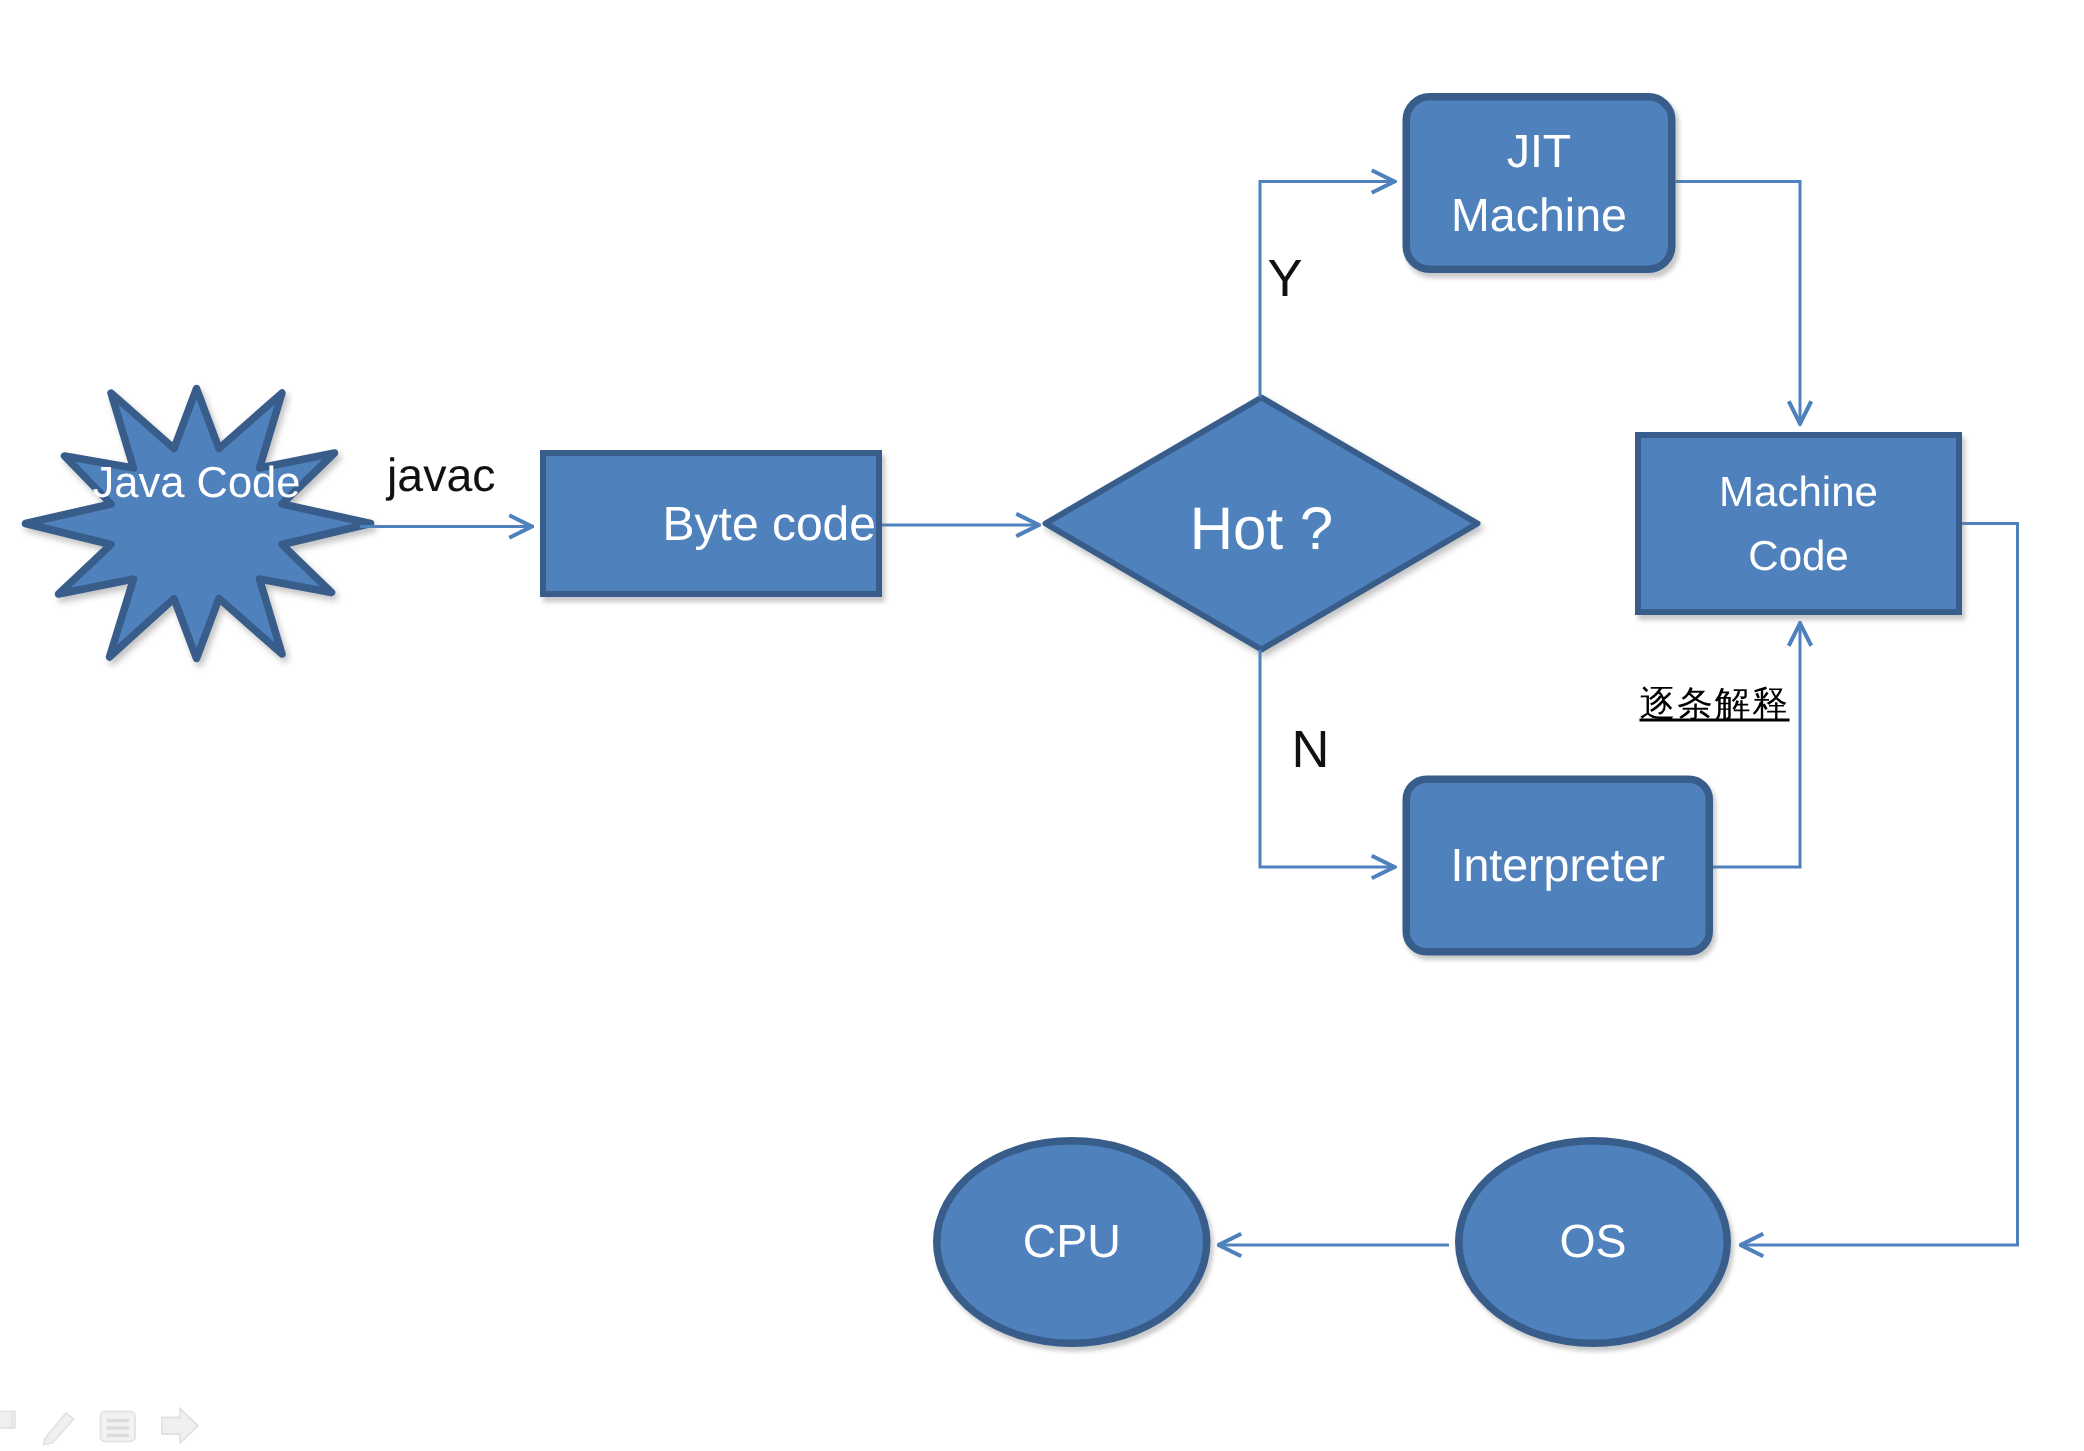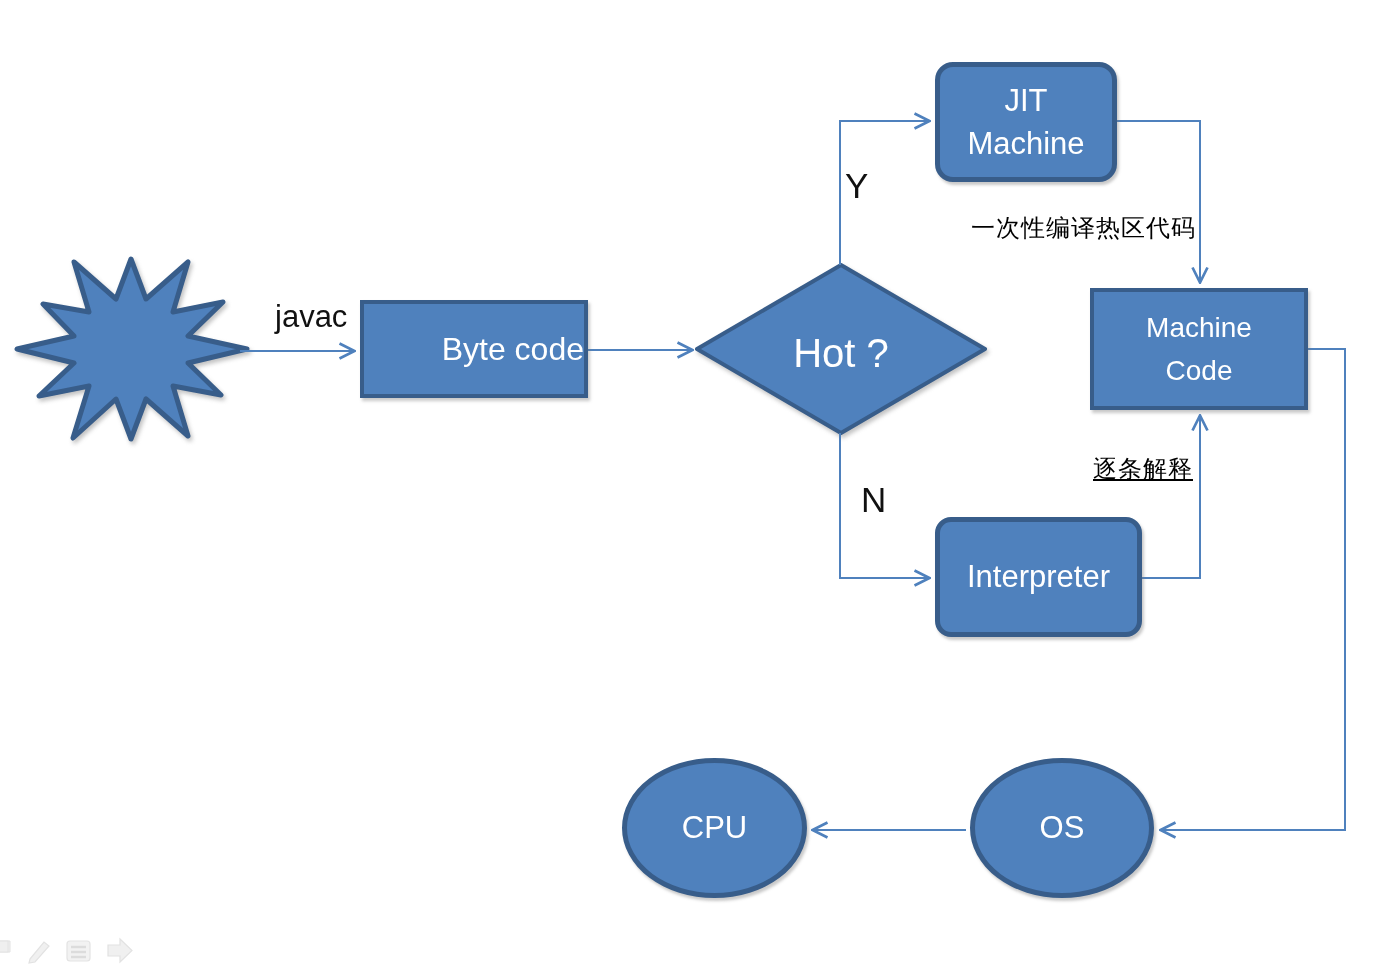--- a/index.html
+++ b/index.html
@@ -29,21 +29,21 @@
   #cpu-ellipse{left:622px;top:758px;width:185px;height:140px;}
   #os-ellipse{left:970px;top:758px;width:184px;height:140px;}
 
   .overlay-label{
     position:absolute;color:#ffffff;text-align:center;pointer-events:none;
   }
   #star-label{left:41px;top:300px;width:180px;font-size:29px;line-height:45px;}
   #hot-label{left:741px;top:331px;width:200px;font-size:40px;}
 
   .edge-label{position:absolute;color:#111111;}
-  #javac-label{left:258px;top:299px;font-size:31px;margin-left:17px;}
+  #javac-label{left:258px;top:299px;font-size:31px;}
   #y-label{left:845px;top:166px;font-size:35px;}
   #n-label{left:861px;top:480px;font-size:35px;}
   .cn{font-size:24px;letter-spacing:1px;color:#000;}
   #jit-note{left:971px;top:212px;width:230px;}
   #interp-note{left:1093px;top:453px;text-decoration:underline;}
 
   .poly-shadow{filter:drop-shadow(2px 3px 2px rgba(120,120,120,.45));}
 
   #slideshow-controls{position:absolute;left:0;top:928px;width:160px;height:39px;}
 </style>
@@ -92,26 +92,29 @@
   </div>
 
   <div class="shape ellipse" id="cpu-ellipse">
     <span class="ln">CPU</span>
   </div>
 
   <div class="shape ellipse" id="os-ellipse">
     <span class="ln">OS</span>
   </div>
 
+  <div class="overlay-label" id="star-label">
+    <span class="ln">Java</span>
+    <span class="ln">Code</span>
+  </div>
   <div class="overlay-label" id="hot-label">Hot ?</div>
 
   <div class="edge-label" id="javac-label">javac</div>
   <div class="edge-label" id="y-label">Y</div>
   <div class="edge-label" id="n-label">N</div>
-  <div class="edge-label cn" id="jit-note">一次性编译热区代码</div>
   <div class="edge-label cn" id="interp-note">逐条解释</div>
 
   <svg id="slideshow-controls" viewBox="0 0 160 39">
 
     <g>
       <polygon points="-14,13 2,13 2,8 10,18.5 2,29 2,24 -14,24" fill="#efefef" stroke="#e2e2e2" stroke-width="1" transform="translate(-2,0) scale(-1,1) translate(2,0)" transform-origin="0 0"></polygon>
       <rect x="-6" y="13" width="14" height="11" fill="#efefef" stroke="#e2e2e2" stroke-width="1"></rect>
     </g>
 
     <g>

